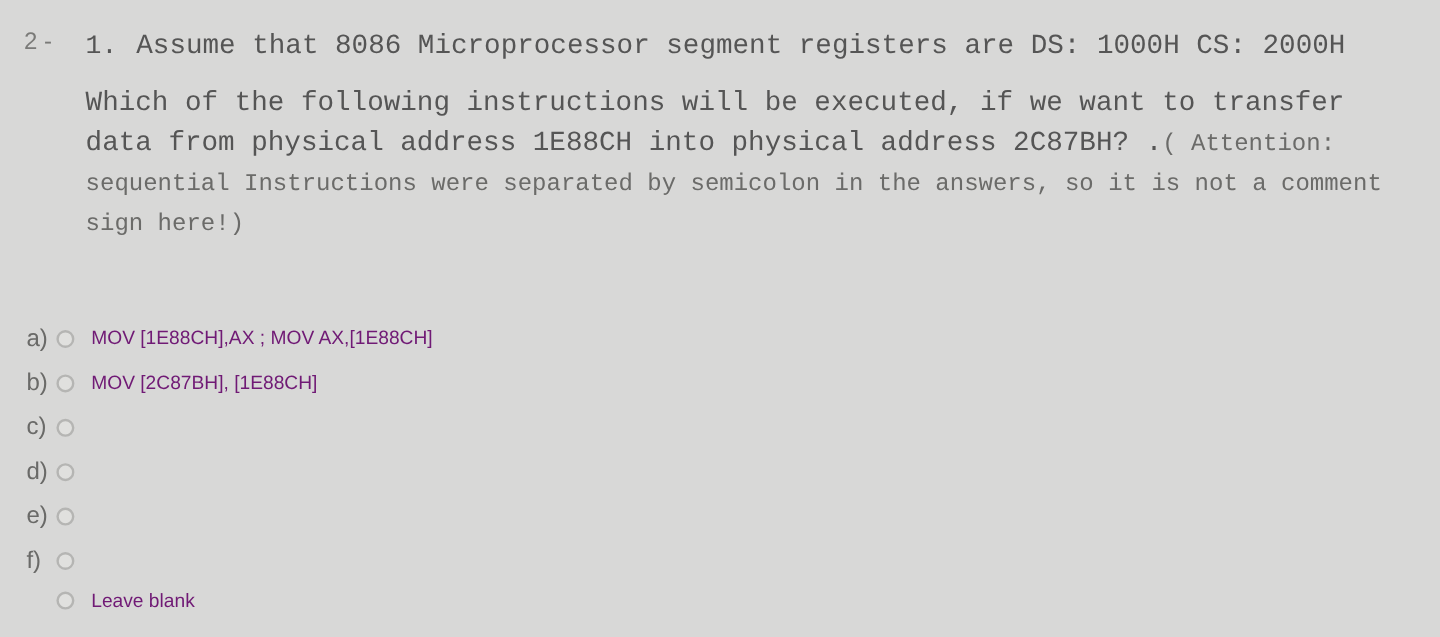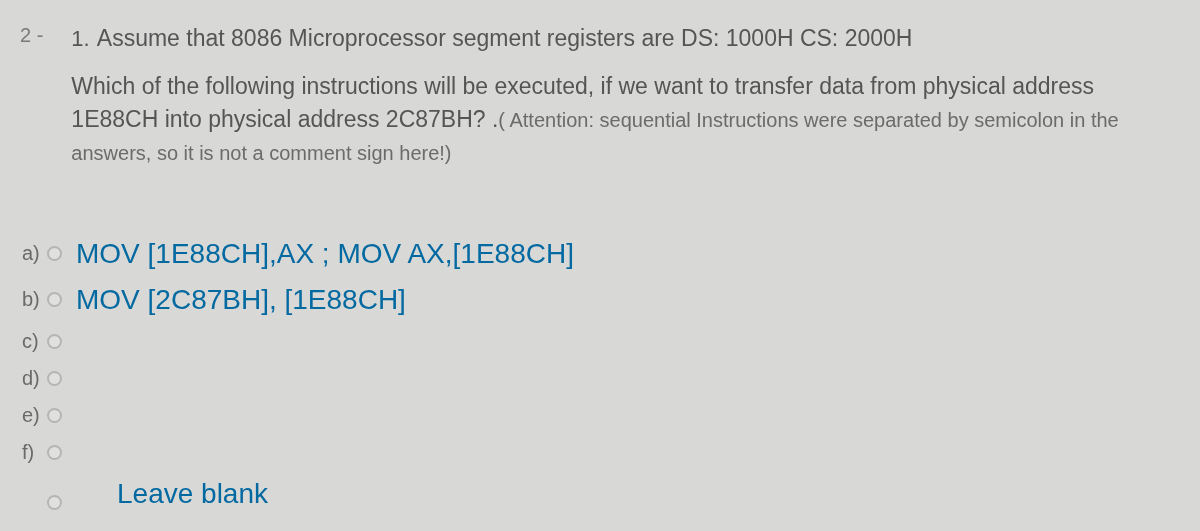--- a/index.html
+++ b/index.html
@@ -26,20 +26,21 @@
     }
     .question-number {
       font-size: 20px;
       color: #7a7a78;
       margin-right: 28px;
       margin-top: 2px;
       font-weight: 400;
     }
     .question-body {
       flex: 1;
+      font-family: Liberation Mono, monospace;
     }
     .question-line1 {
       font-size: 23px;
       color: #555;
       margin-bottom: 15px;
       line-height: 1.4;
     }
     .q-num-prefix {
       font-size: 22px;
       color: #555;
@@ -74,29 +75,28 @@
     .radio {
       width: 15px;
       height: 15px;
       border: 2px solid #b5b5b3;
       border-radius: 50%;
       margin-right: 14px;
       background: #e0e0de;
       flex-shrink: 0;
     }
     .option-text {
-      font-size: 28px;
-      color: #0369a1;
+      font-size: 16px;
+      color: #701a75;
     }
     .leave-blank-row {
       display: flex;
-      align-items: flex-end;
+      align-items: flex-start;
       margin-bottom: 14px;
       padding-left: 25px;
-      gap: 41px;
     }
   </style>
 </head>
 <body>
 
 <div class="container">
   <div class="question-header">
     <span class="question-number">2 -</span>
     <div class="question-body">
       <div class="question-line1">

